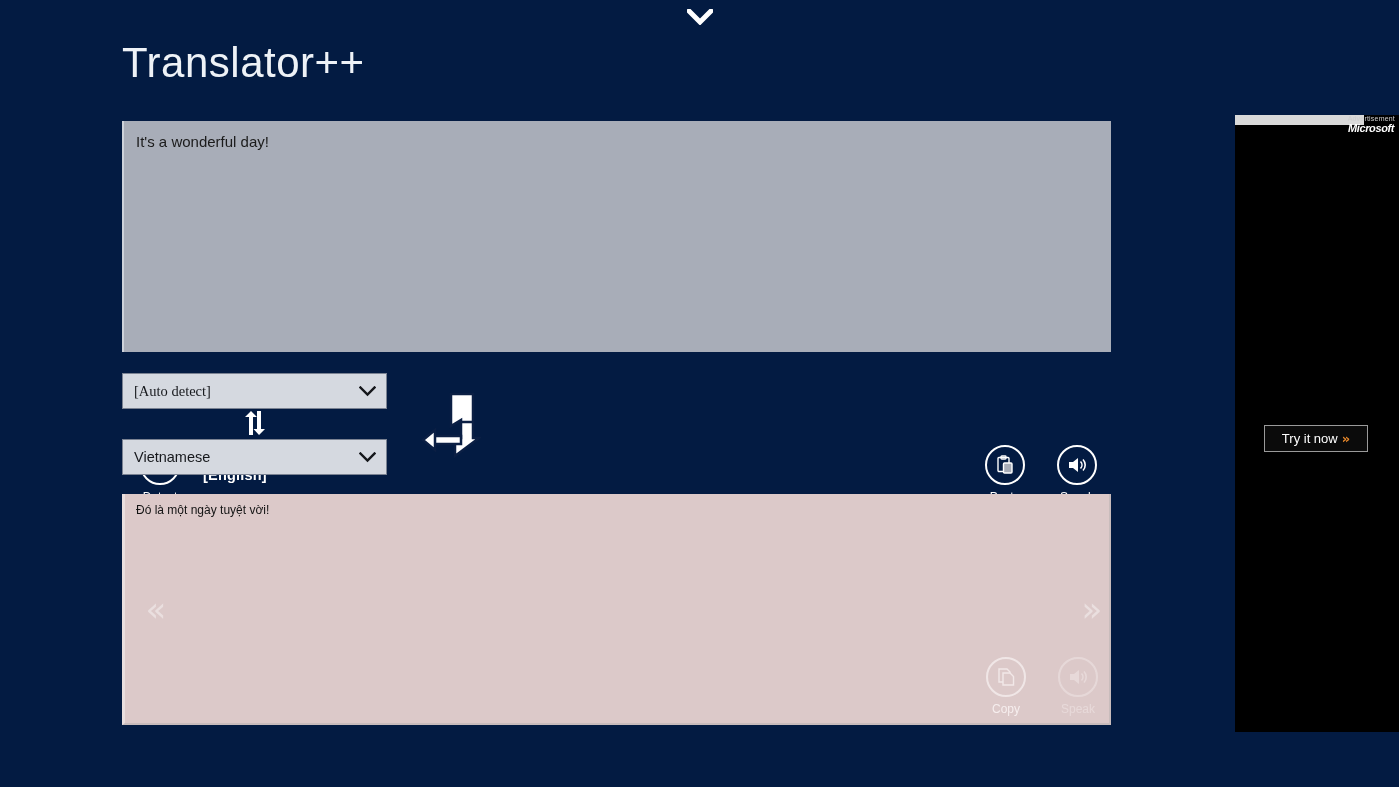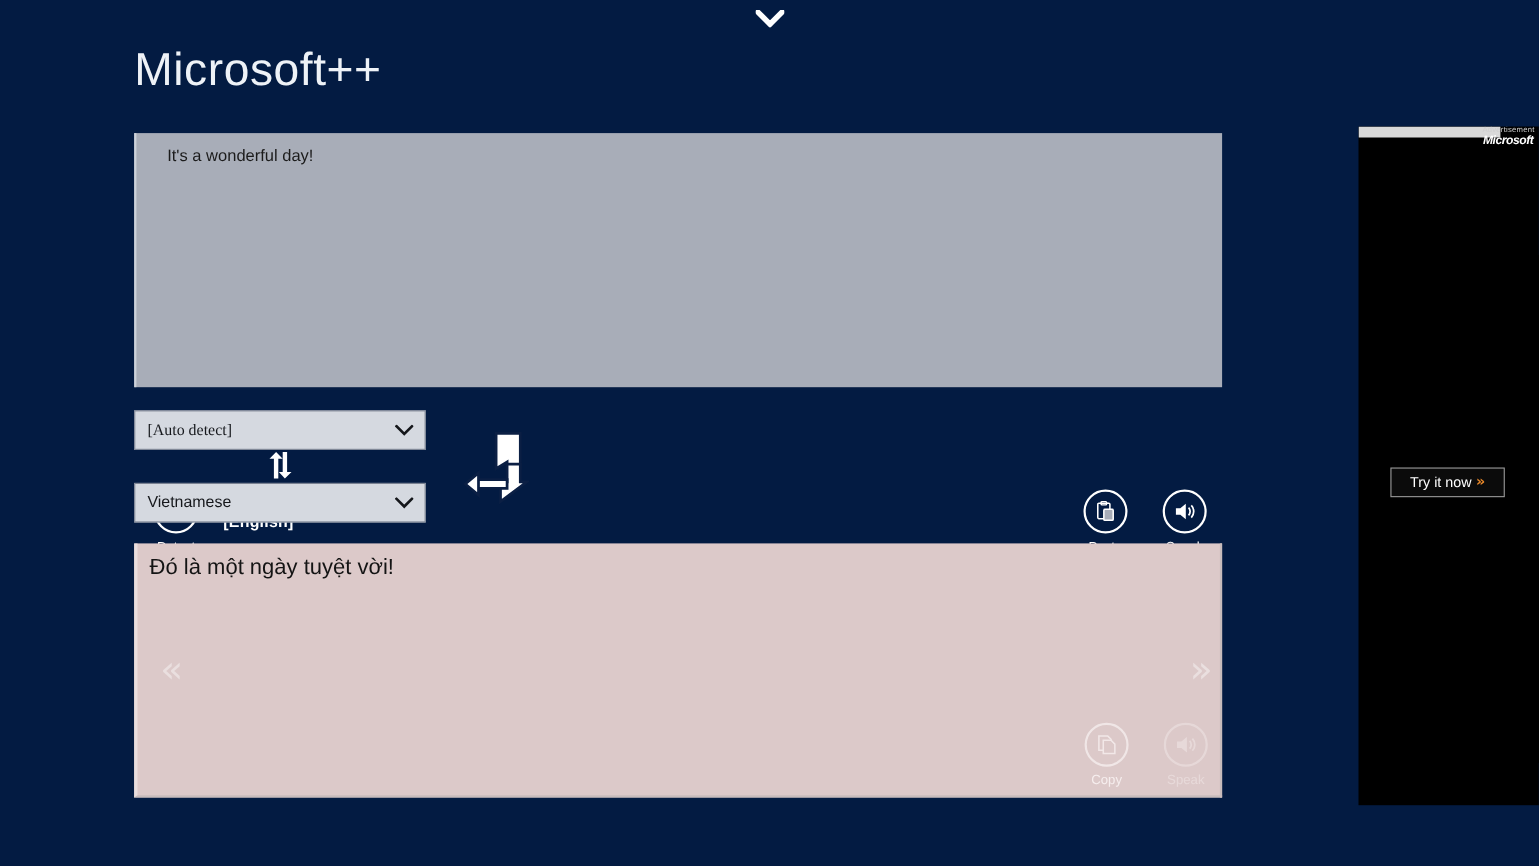--- a/index.html
+++ b/index.html
@@ -54,21 +54,20 @@
     border-left: 2px solid #cdd2da;
   }
 
   .source-text {
     position: absolute;
     left: 12px;
     top: 11px;
     font-size: 15px;
     color: #1b1b1b;
     line-height: 1.3;
-    margin-left: 16px;
   }
 
   .source-bottom-bar {
     position: absolute;
     left: 0;
     bottom: 0;
     width: 100%;
     height: 72px;
   }
 
@@ -171,21 +170,21 @@
     background: #dcc9c9;
     border-left: 3px solid #e9dede;
     border-right: 2px solid #c8bcbc;
     border-bottom: 2px solid #c8bcbc;
   }
 
   .target-text {
     position: absolute;
     left: 11px;
     top: 9px;
-    font-size: 20px;
+    font-size: 12px;
     color: #141414;
     line-height: 1.3;
   }
 
   .nav-chevron {
     position: absolute;
     top: 95px;
     width: 34px;
     height: 40px;
     display: flex;
@@ -323,21 +322,21 @@
 <body>
 
 <div class="top-chevron">
   <span>
     <svg width="26" height="16" viewBox="0 0 26 16">
       <path d="M2 2 L13 13 L24 2" stroke="#ffffff" stroke-width="5" fill="none" stroke-linecap="square"></path>
     </svg>
   </span>
 </div>
 
-<div class="app-title">Microsoft++</div>
+<div class="app-title">Translator++</div>
 
 <div class="source-panel">
 
   <div class="source-text">It's a wonderful day!</div>
 
   <div class="source-bottom-bar">
 
     <div class="circ-btn detect-btn">
       <span>
         <svg width="22" height="22" viewBox="0 0 22 22">

